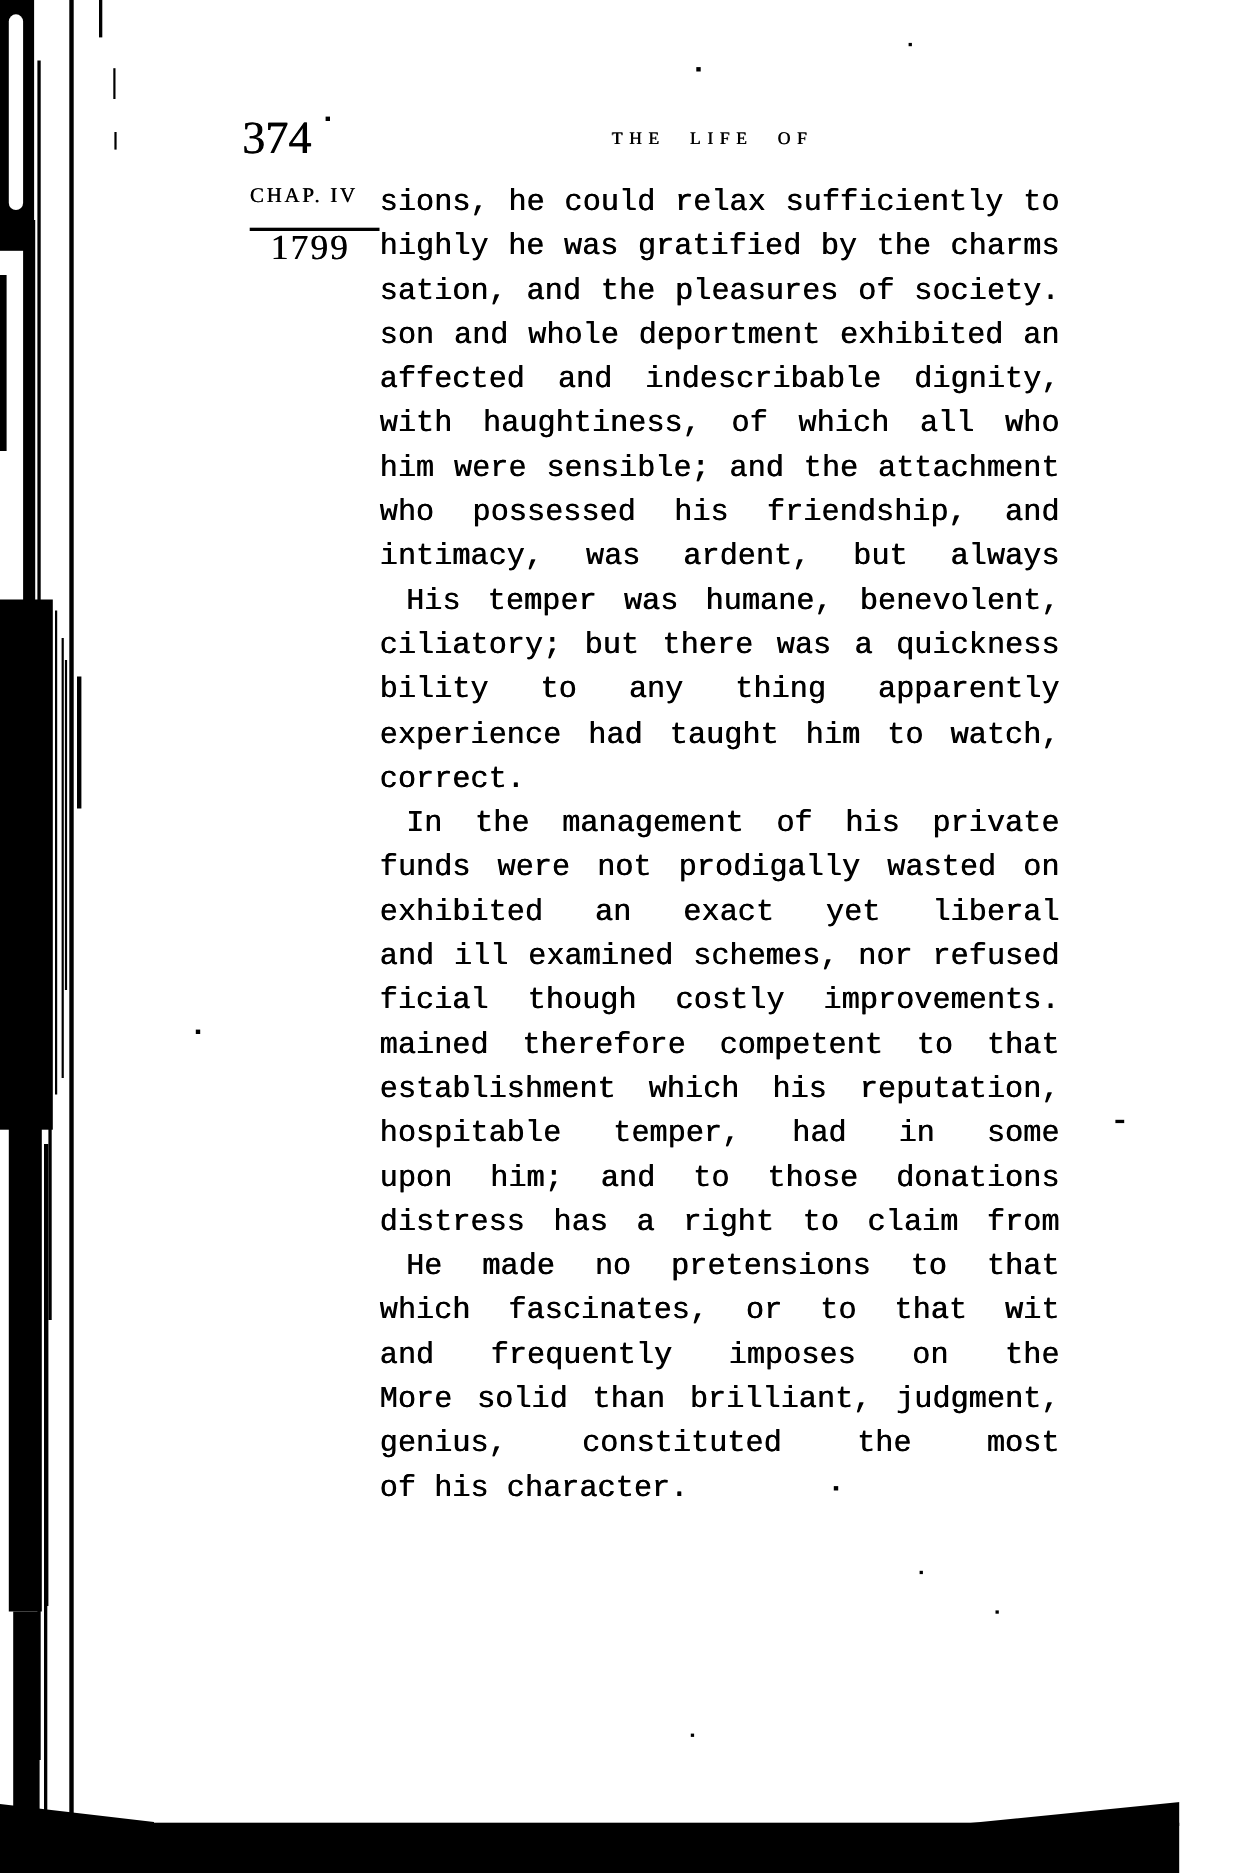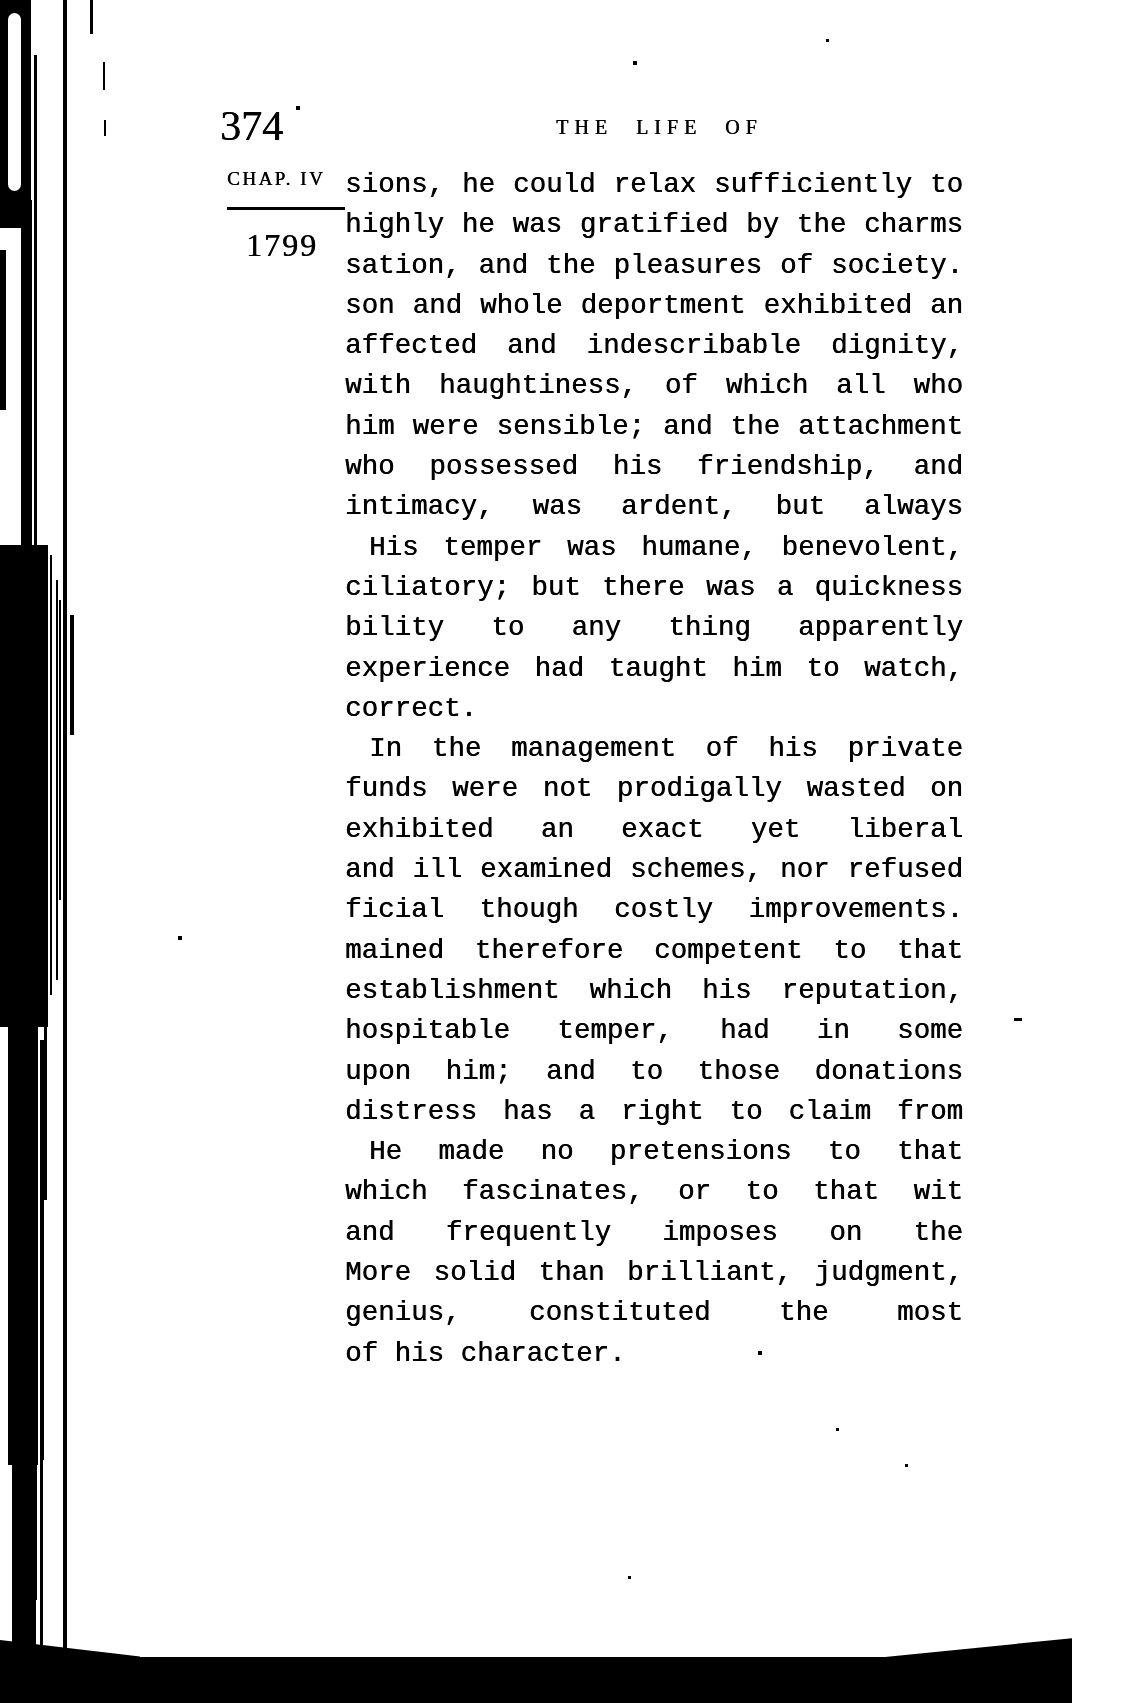--- a/index.html
+++ b/index.html
@@ -14,33 +14,33 @@
   }
   
   .ink { text-shadow: 0.5px 0 0 currentColor; }
 
   .folio {
     position: absolute; left: 220px; top: 103px;
     font-size: 42px; line-height: 46px;
   }
   .running-header {
     position: absolute; left: 556px; top: 111px;
-    font-size: 20px; line-height: 32px;
+    font-size: 16px; line-height: 32px;
     letter-spacing: 6px; word-spacing: 12px;
   }
   .margin-chapter {
     position: absolute; left: 227px; top: 168px;
     font-size: 19px; letter-spacing: 2.5px;
   }
   .margin-rule {
     position: absolute; left: 227px; top: 207px;
     width: 118px; height: 3px; background: #000;
   }
   .margin-year {
-    position: absolute; left: 246px; top: 227px;
+    position: absolute; left: 246px; top: 206px;
     font-size: 32px; letter-spacing: 2px;
   }
   .bodycol {
     position: absolute; left: 345px; top: 165px; width: 618px;
     font-size: 27.5px; line-height: 40.3px; font-family: Liberation Mono, monospace;
   }
   .tl {
     text-align: justify;
     text-align-last: justify;
     -moz-text-align-last: justify;

